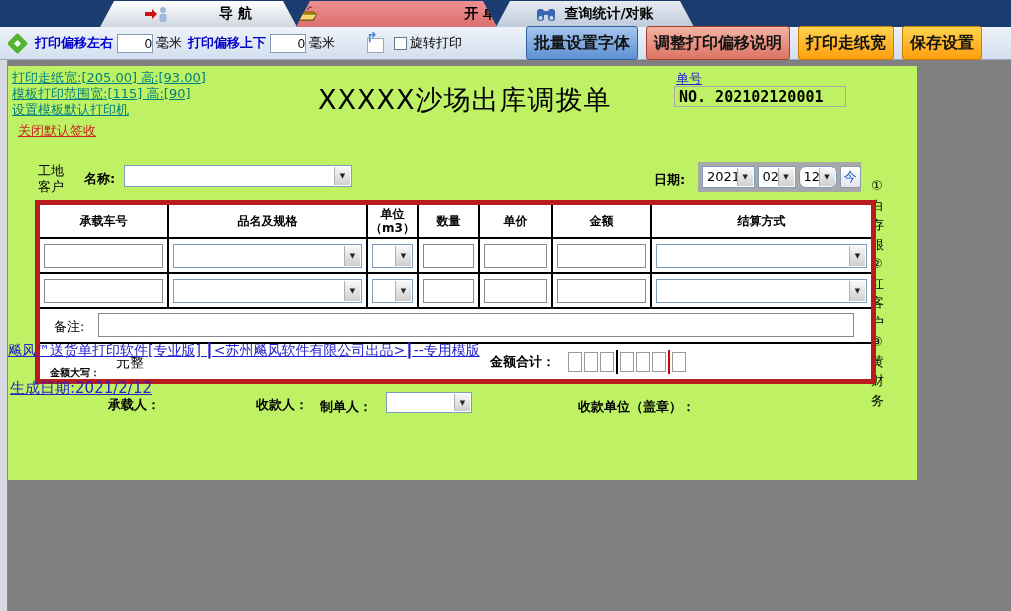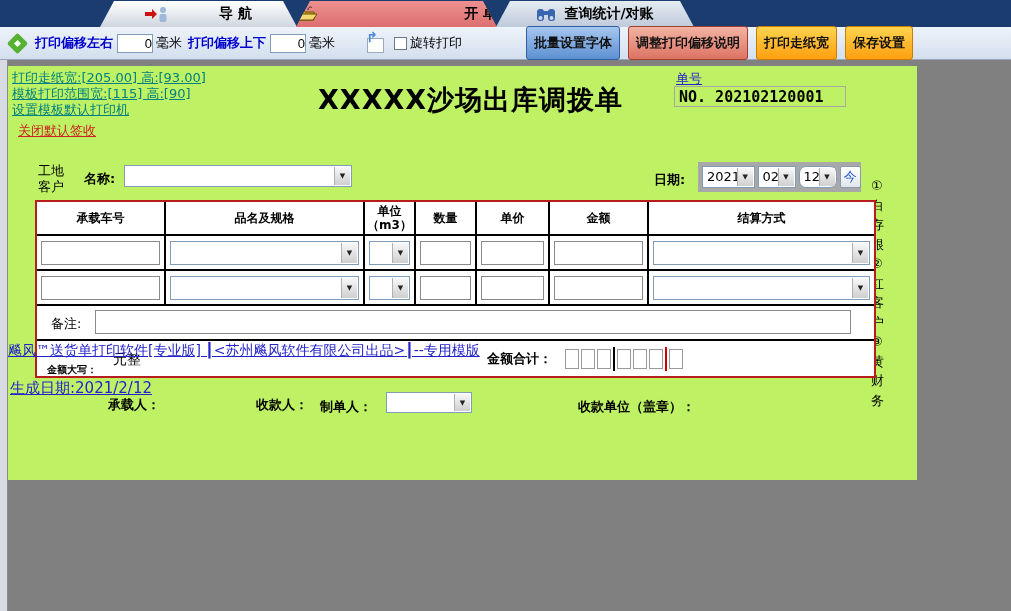--- a/index.html
+++ b/index.html
@@ -21,35 +21,35 @@
              display:flex; align-items:center; padding-left:6px; }
   .diamond { width:15px; height:15px; border:5px solid #55b233; background:#f4fff0; transform:rotate(45deg);
              margin:0 10px 0 4px; border-radius:2px; }
   .blue-label { color:#0000cc; font-weight:bold; font-size:13px; white-space:nowrap; }
   .mm-label { color:#000; font-size:13px; margin:0 6px 0 3px; white-space:nowrap; }
   .offset-input { width:36px; height:19px; border:1px solid #7f9db9; text-align:right; font-size:13px; margin-left:4px; }
   .rotate-page { position:relative; width:17px; height:15px; background:#fdfdfd; border:1px solid #99aabb; margin:4px 2px 0 26px; }
   .rotate-arrow { position:absolute; left:-2px; top:-10px; color:#4a86d8; font-size:14px; font-weight:bold; }
   .checkbox { width:13px; height:13px; background:#fff; border:1px solid #6a7a8a; margin:0 3px 0 8px; }
   .rotate-label { font-size:13px; color:#000; white-space:nowrap; }
-  .btn { height:23px; border-radius:3px; font-size:13px; font-weight:bold; color:#111; padding:16px 7px;
+  .btn { height:23px; border-radius:3px; font-size:16px; font-weight:bold; color:#111; padding:16px 7px;
          display:flex; align-items:center; white-space:nowrap; cursor:default; }
   .btn-blue   { background:linear-gradient(#a6c6ef,#5d90d2); border:1px solid #2f5f9e; margin-left:64px; }
   .btn-red    { background:linear-gradient(#f2b3a3,#dd7363); border:1px solid #a33d2d; margin-left:8px; }
   .btn-orange { background:linear-gradient(#ffd44e,#ff9f10); border:1px solid #c87d00; margin-left:8px; }
 
   
   .left-strip { position:absolute; left:0; top:60px; width:8px; height:551px; background:#d8dce2; border-right:1px solid #8a8a8a; }
   .paper { position:absolute; left:8px; top:66px; width:909px; height:414px; background:#bef264; }
 
   .tlink { color:#008080; text-decoration:underline; font-size:13px; display:block; line-height:16px; white-space:nowrap; }
   .links { position:absolute; left:4px; top:4px; }
   .close-link { position:absolute; left:10px; top:56px; color:#cc2222; text-decoration:underline; font-size:13px; }
 
-  .title { position:absolute; left:310px; top:16px; font-size:27px; font-weight:bold; color:#000; letter-spacing:1px; white-space:nowrap; }
+  .title { position:absolute; left:310px; top:16px; font-size:27px; font-weight:normal; color:#000; letter-spacing:1px; white-space:nowrap; }
   .order-label { position:absolute; left:668px; top:4px; color:#2222cc; font-size:13px; text-decoration:underline; }
   .order-box { position:absolute; left:666px; top:20px; width:172px; height:21px; border:1px solid #a8a8a8;
                font-family:"DejaVu Sans Mono","Liberation Mono",monospace; font-weight:bold; font-size:15px;
                display:flex; align-items:center; padding-left:4px; }
 
   .small-lab { position:absolute; font-size:13px; color:#000; white-space:nowrap; }
   .bold-lab { font-weight:bold; }
 
   .combo { position:relative; background:#fff; border:1px solid #7f9db9; }
   .combo-btn { position:absolute; right:1px; top:1px; bottom:1px; width:16px;
@@ -59,21 +59,21 @@
 
   .date-panel { position:absolute; left:690px; top:96px; width:163px; height:30px; background:#a8a8a8;
                 display:flex; align-items:center; gap:3px; padding-left:4px; }
   .today-btn { width:22px; height:22px; background:linear-gradient(#ffffff,#e2e6ea); border:1px solid #8a9ab0;
                border-radius:2px; color:#2255cc; font-size:13px; display:flex; align-items:center; justify-content:center; }
 
   .copies { position:absolute; left:863px; top:110px; width:16px; font-size:13px; line-height:19.5px;
             word-break:break-all; color:#000; }
 
   
-  .bill { position:absolute; left:27px; top:134px; width:841px; background:#fff; border:2px solid #b91c1c; }
+  .bill { position:absolute; left:27px; top:134px; width:841px; background:#fff; border:5px solid #b91c1c; }
   .bill-grid { display:grid; grid-template-columns:129px 199px 51px 61px 73px 99px 1fr; }
   .hcell { border-right:2px solid #000; border-bottom:2px solid #000; height:34px; display:flex; align-items:center;
            justify-content:center; text-align:center; font-size:12px; font-weight:bold; line-height:14px; }
   .hcell:last-child, .rcell:last-child { border-right:none; }
   .rcell { border-right:2px solid #000; border-bottom:2px solid #000; height:35px; display:flex; align-items:center; padding:0 4px; }
   .cell-input { width:100%; height:24px; border:1px solid #8a8a8a; background:#fff; }
   .cell-combo { width:100%; height:24px; }
   .remark-band { height:35px; border-bottom:2px solid #000; position:relative; }
   .remark-label { position:absolute; left:14px; top:9px; font-size:13px; }
   .remark-input { position:absolute; left:58px; top:4px; width:756px; height:24px; border:1px solid #8a8a8a; background:#fff; }

